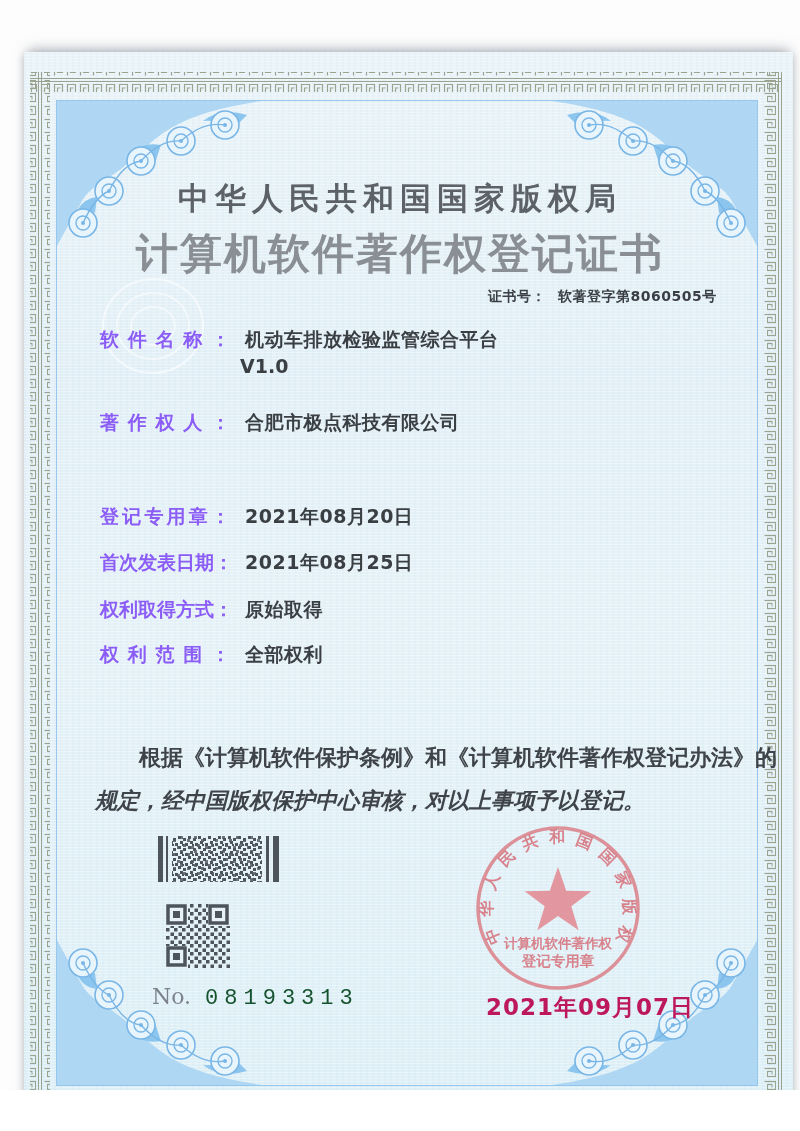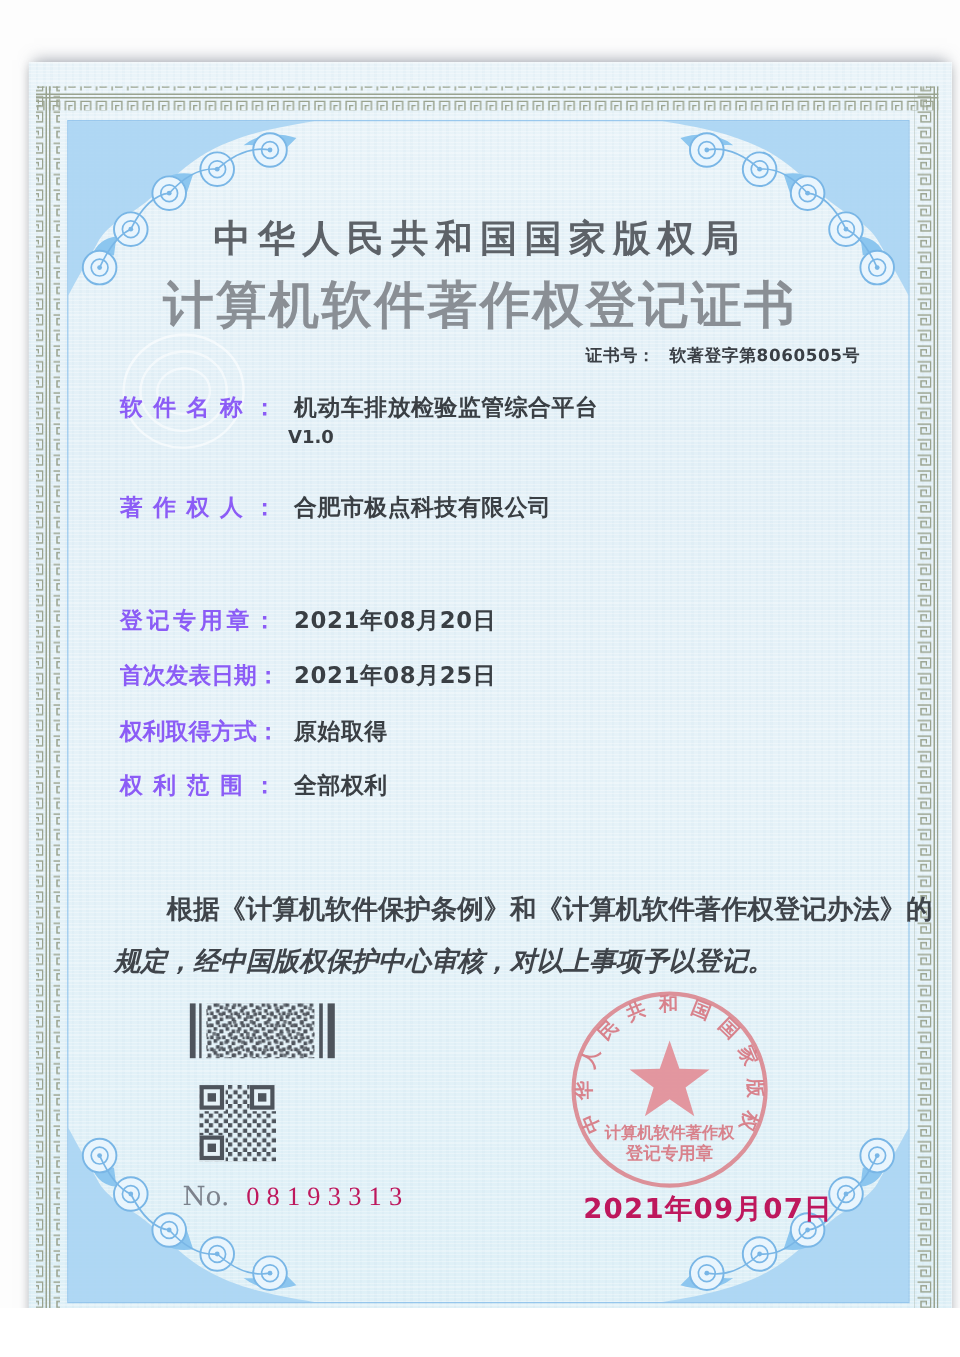--- a/index.html
+++ b/index.html
@@ -42,29 +42,29 @@
 
   .field-row { position:absolute; left:100px; white-space:nowrap; }
   .field-label {
     display:inline-block; width:130px; text-align:justify; text-align-last:justify;
     font-size:19px; font-weight:700; color:#8b5cf6; vertical-align:top;
   }
   .field-value {
     display:inline-block; margin-left:10px; font-size:19px; font-weight:700;
     color:#3a3f44; letter-spacing:.5px; vertical-align:top;text-align:right;
   }
-  .value-line2 { position:absolute; left:240px; top:355px; font-size:15px; font-weight:700; color:#3a3f44; }
+  .value-line2 { position:absolute; left:240px; top:355px; font-size:19px; font-weight:700; color:#3a3f44; }
 
   .stmt { position:absolute; font-size:22px; font-weight:600; color:#3f444a; letter-spacing:0; white-space:nowrap; }
   .stmt.l1 { left:95px; top:743px; padding-left:44px; }
   .stmt.l2 { left:95px; top:786px;font-style:italic; }
 
   .serial { position:absolute; left:152px; top:984px; white-space:nowrap; }
   .serial-prefix { font-family:"DejaVu Serif","Liberation Serif",serif; font-size:22px; color:#7c828c; }
-  .serial-number { font-family:Liberation Serif, serif; font-size:22px; letter-spacing:6px; color:#be185d; margin-left:14px; }
+  .serial-number { font-family:Liberation Mono, monospace; font-size:22px; letter-spacing:6px; color:#14532d; margin-left:14px; }
 
   .issue-date { position:absolute; left:486px; top:992px; font-size:23px; font-weight:700; color:#be185d; letter-spacing:1px; }
 
   .barcode-wrap { position:absolute; left:158px; top:836px; }
   .qr-wrap { position:absolute; left:166px; top:904px; }
   .seal-wrap { position:absolute; left:472px; top:822px; }
 </style>
 </head>
 <body>
 

